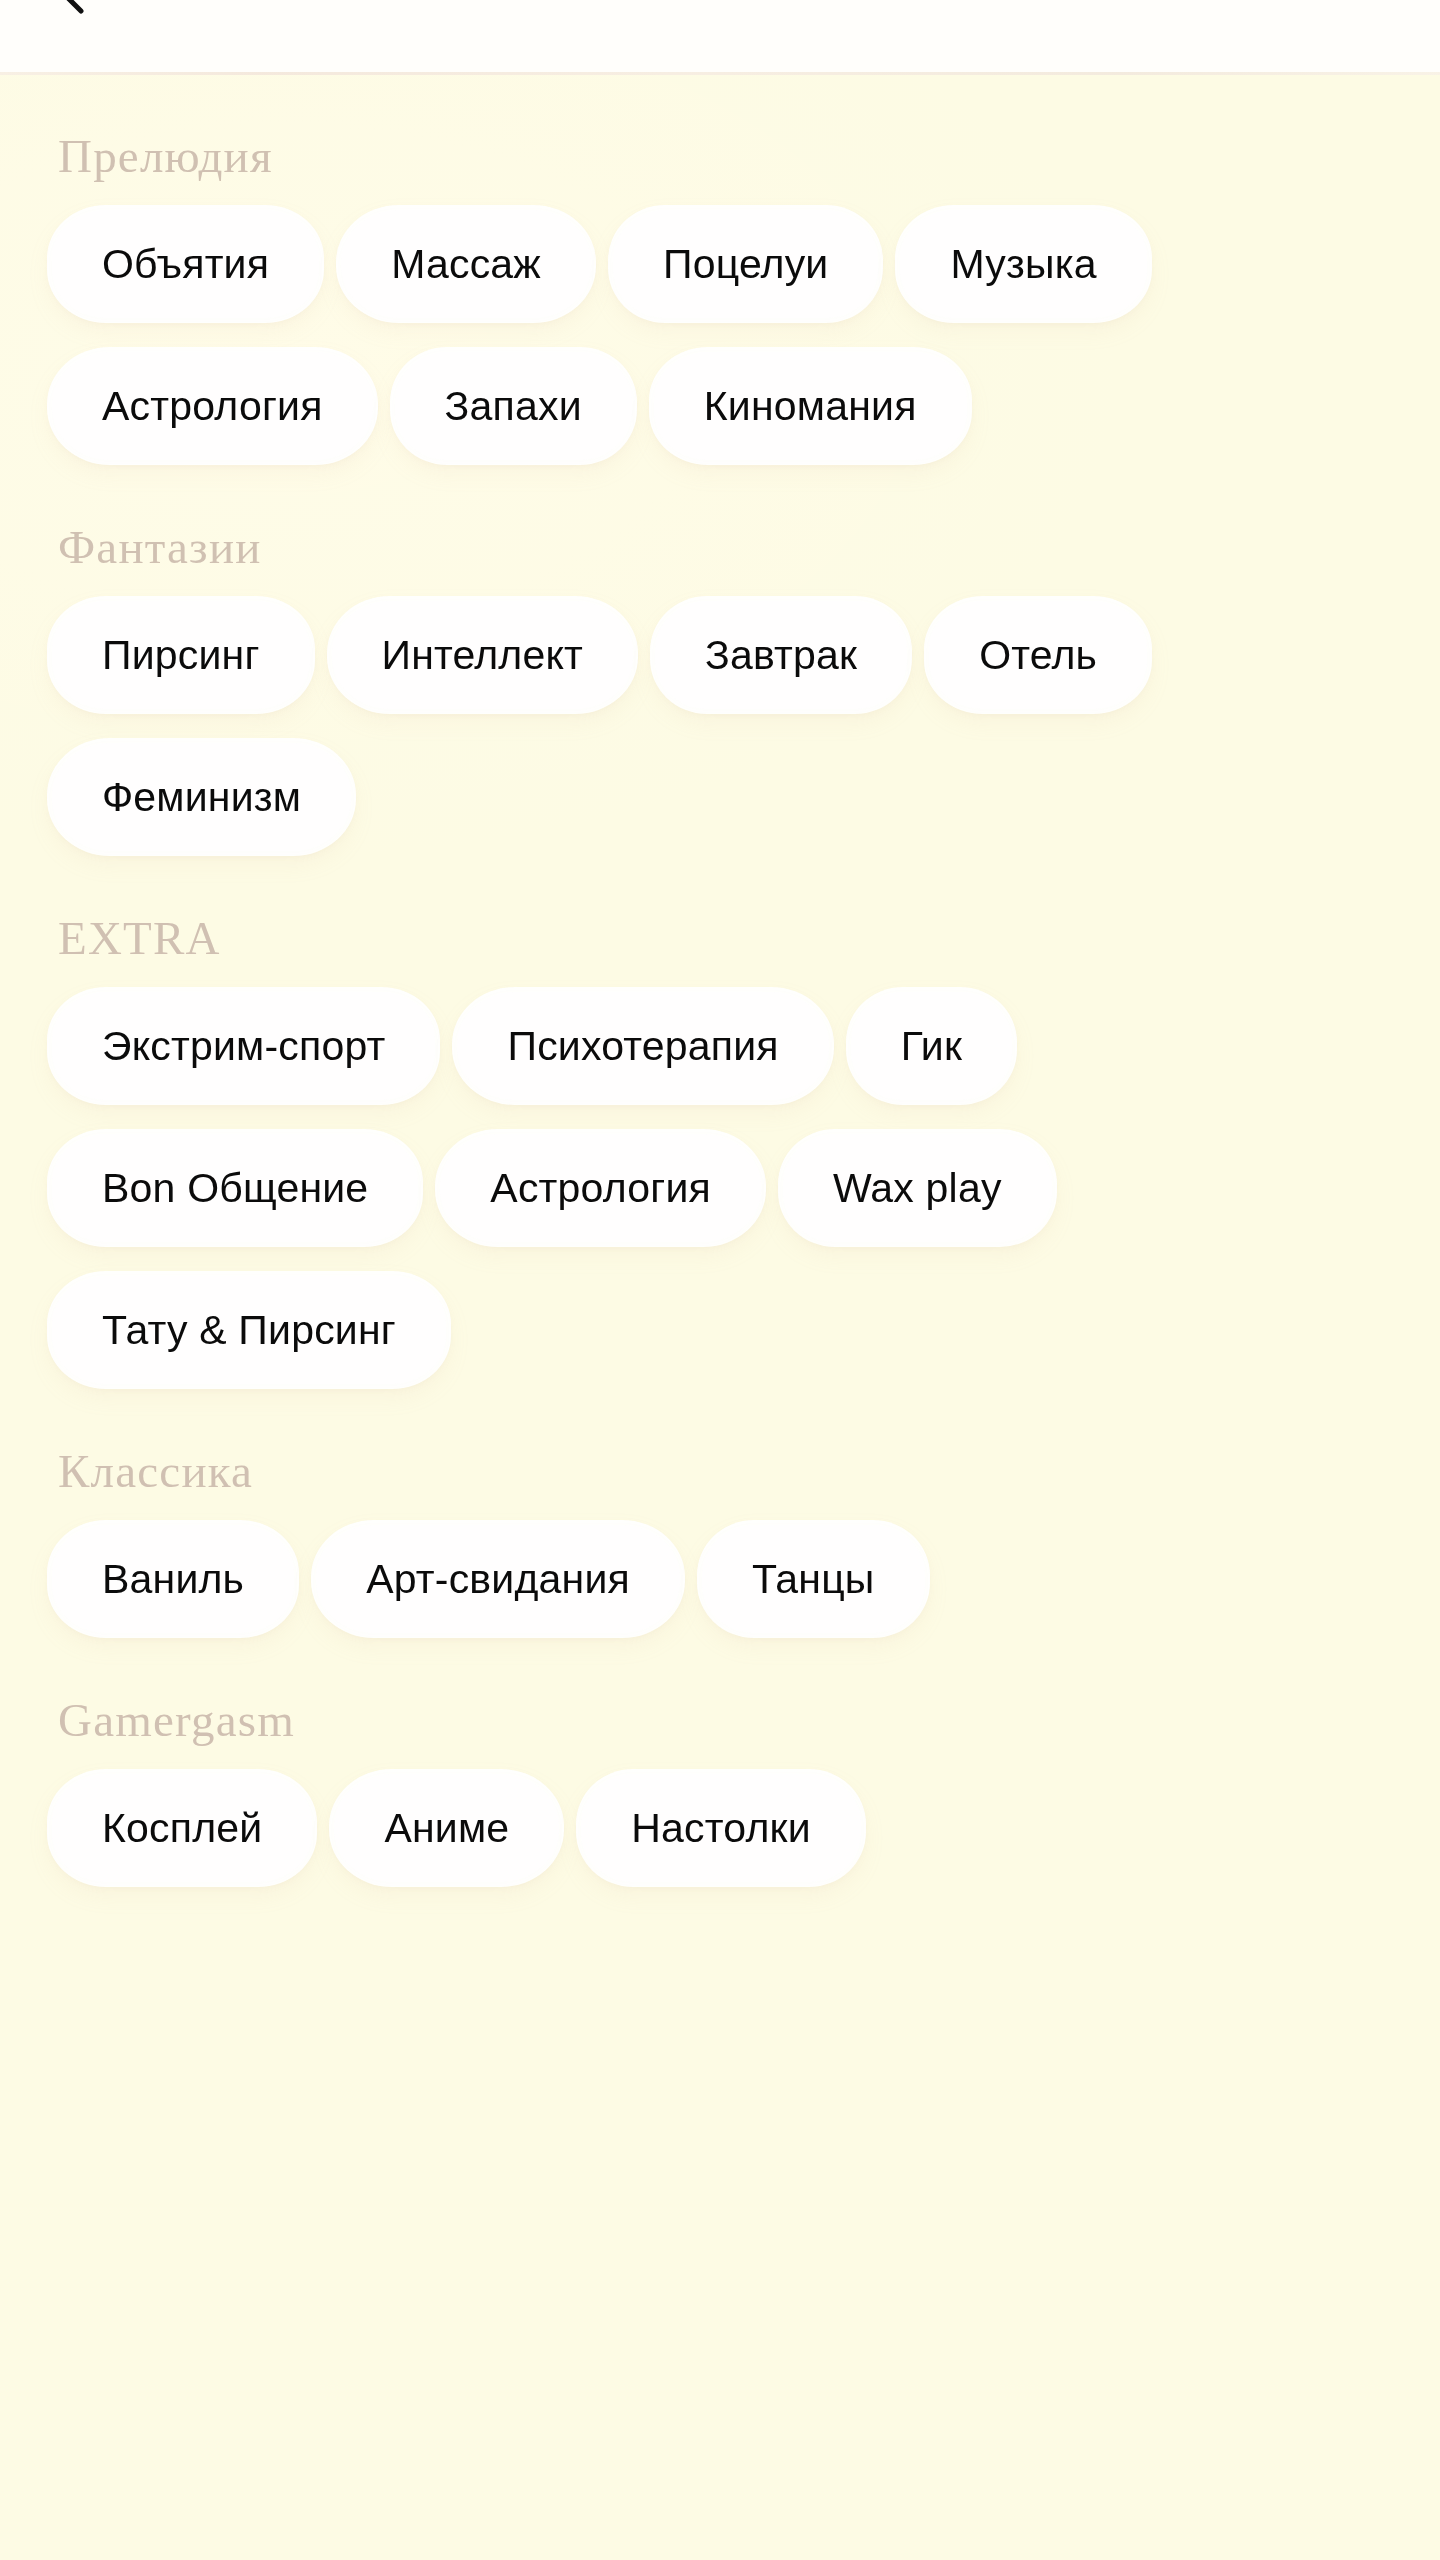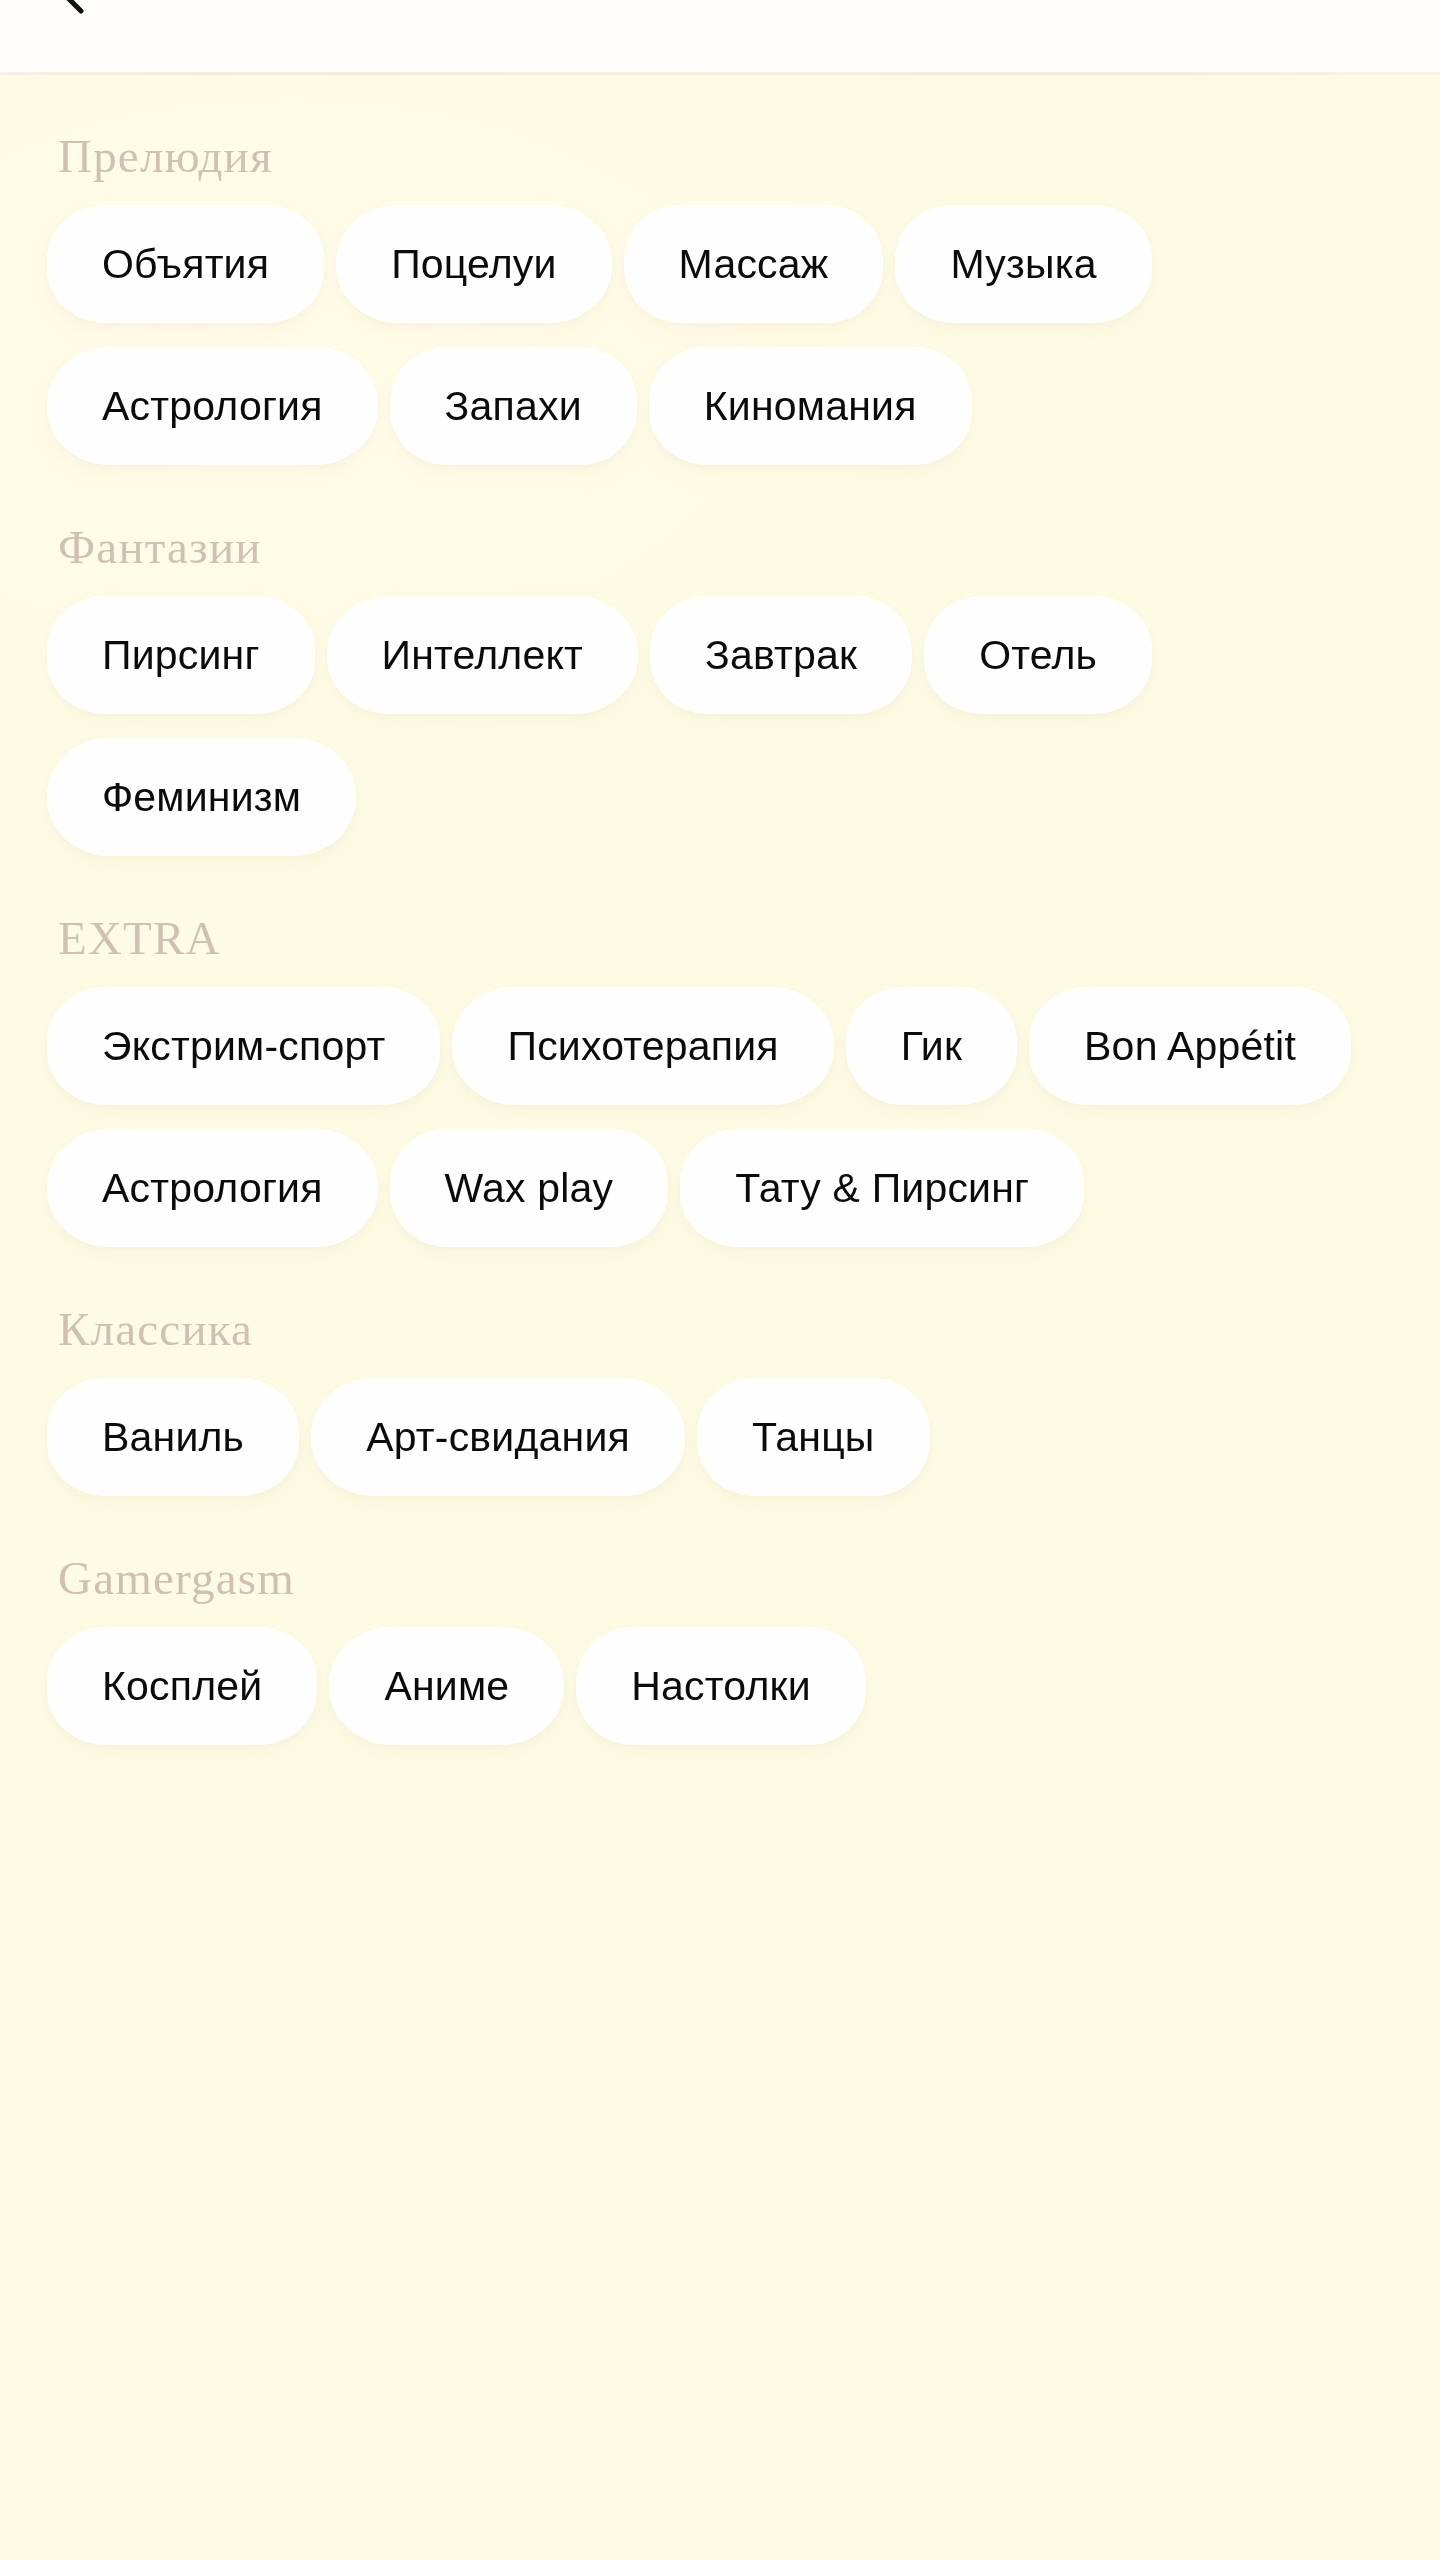--- a/index.html
+++ b/index.html
@@ -164,26 +164,26 @@
 
 <div class="page">
 
 <section class="section">
       <h2 class="section-title">Прелюдия</h2>
       <div class="chips">
         <button class="chip">
           <span class="chip-label">Объятия</span>
         </button>
         <button class="chip">
+          <span class="chip-label">Массаж</span>
+        </button>
+        <button class="chip">
           <span class="chip-label">Поцелуи</span>
         </button>
         <button class="chip">
-          <span class="chip-label">Массаж</span>
-        </button>
-        <button class="chip">
           <span class="chip-label">Музыка</span>
         </button>
         <button class="chip">
           <span class="chip-label">Астрология</span>
         </button>
         <button class="chip">
           <span class="chip-label">Запахи</span>
         </button>
         <button class="chip">
           <span class="chip-label">Киномания</span>
@@ -216,21 +216,21 @@
         <button class="chip">
           <span class="chip-label">Экстрим-спорт</span>
         </button>
         <button class="chip">
           <span class="chip-label">Психотерапия</span>
         </button>
         <button class="chip">
           <span class="chip-label">Гик</span>
         </button>
         <button class="chip">
-          <span class="chip-label">Bon Appétit</span>
+          <span class="chip-label">Bon Общение</span>
         </button>
         <button class="chip">
           <span class="chip-label">Астрология</span>
         </button>
         <button class="chip">
           <span class="chip-label">Wax play</span>
         </button>
         <button class="chip">
           <span class="chip-label">Тату &amp; Пирсинг</span>
         </button>

